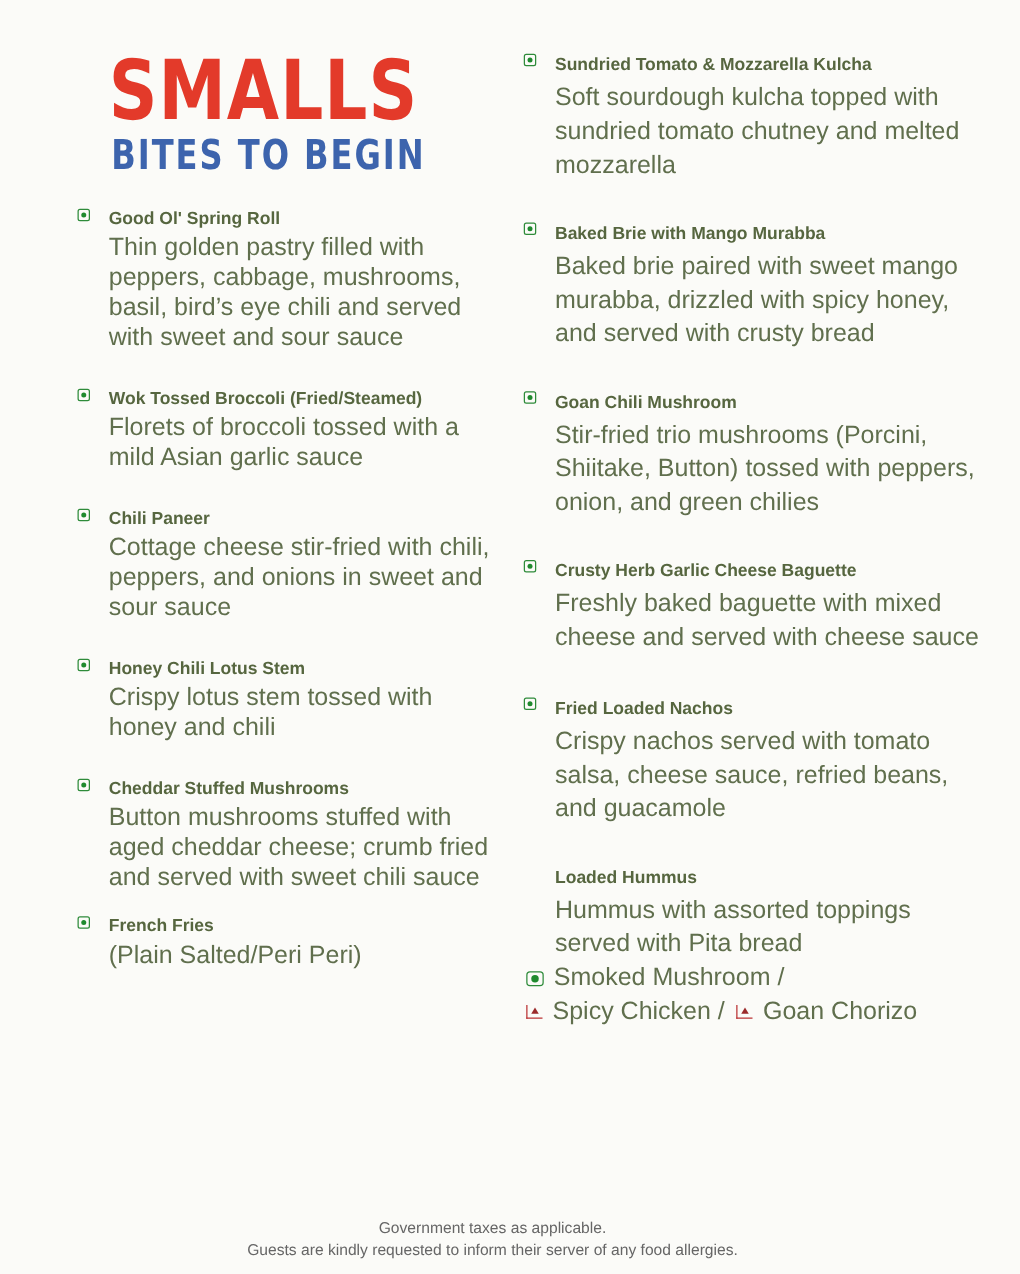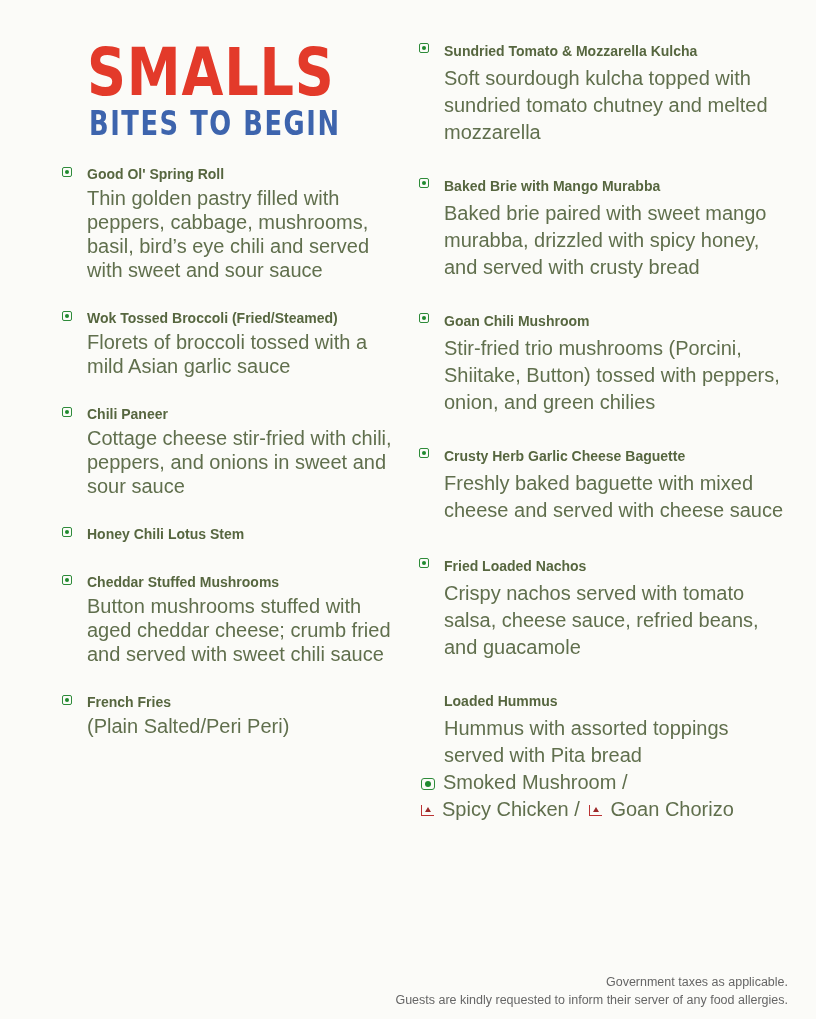--- a/index.html
+++ b/index.html
@@ -38,21 +38,21 @@
     display:inline-block; width:12px; height:10px; border-left:1px solid #b33; border-bottom:1px solid #b33;
     position:relative; margin-right:8px; vertical-align:middle;
   }
   .nvmark::after {
     content:""; position:absolute; left:3px; top:2px;
     border-left:3px solid transparent; border-right:3px solid transparent; border-bottom:5px solid #9b2a2a;
   }
   .inlinev { display:inline-block; position:relative; width:14px; height:12px; border:1px solid #2e8b3a; border-radius:3px; box-sizing:border-box; margin-right:8px; vertical-align:middle; }
   .inlinev::after { content:""; position:absolute; left:3px; top:2px; width:6px; height:6px; background:#1f8a2e; border-radius:50%; }
   .footer {
-    position:absolute; left:0; width:788px; top:973px; text-align:right;
+    position:absolute; left:0; width:788px; top:973px; text-align:center;
     font-size:12.5px; line-height:18px; color:#666;
   }
 </style>
 </head>
 <body>
 
 <div class="title">SMALLS</div>
 <div class="subtitle">BITES TO BEGIN</div>
 
 <div class="col left">
@@ -67,22 +67,23 @@
     <div class="desc">Florets of broccoli tossed with a mild Asian garlic sauce</div>
   </div>
   <div class="item" style="margin-bottom:24px">
     <span class="vmark"></span>
     <div class="name">Chili Paneer</div>
     <div class="desc">Cottage cheese stir-fried with chili, peppers, and onions in sweet and sour sauce</div>
   </div>
   <div class="item" style="margin-bottom:24px">
     <span class="vmark"></span>
     <div class="name">Honey Chili Lotus Stem</div>
+    <div class="desc">Crispy lotus stem tossed with honey and chili</div>
   </div>
-  <div class="item" style="margin-bottom:24px">
+  <div class="item" style="margin-bottom:14px">
     <span class="vmark"></span>
     <div class="name">Cheddar Stuffed Mushrooms</div>
     <div class="desc">Button mushrooms stuffed with aged cheddar cheese; crumb fried and served with sweet chili sauce</div>
   </div>
   <div class="item">
     <span class="vmark"></span>
     <div class="name">French Fries</div>
     <div class="desc">(Plain Salted/Peri Peri)</div>
   </div>
 </div>

